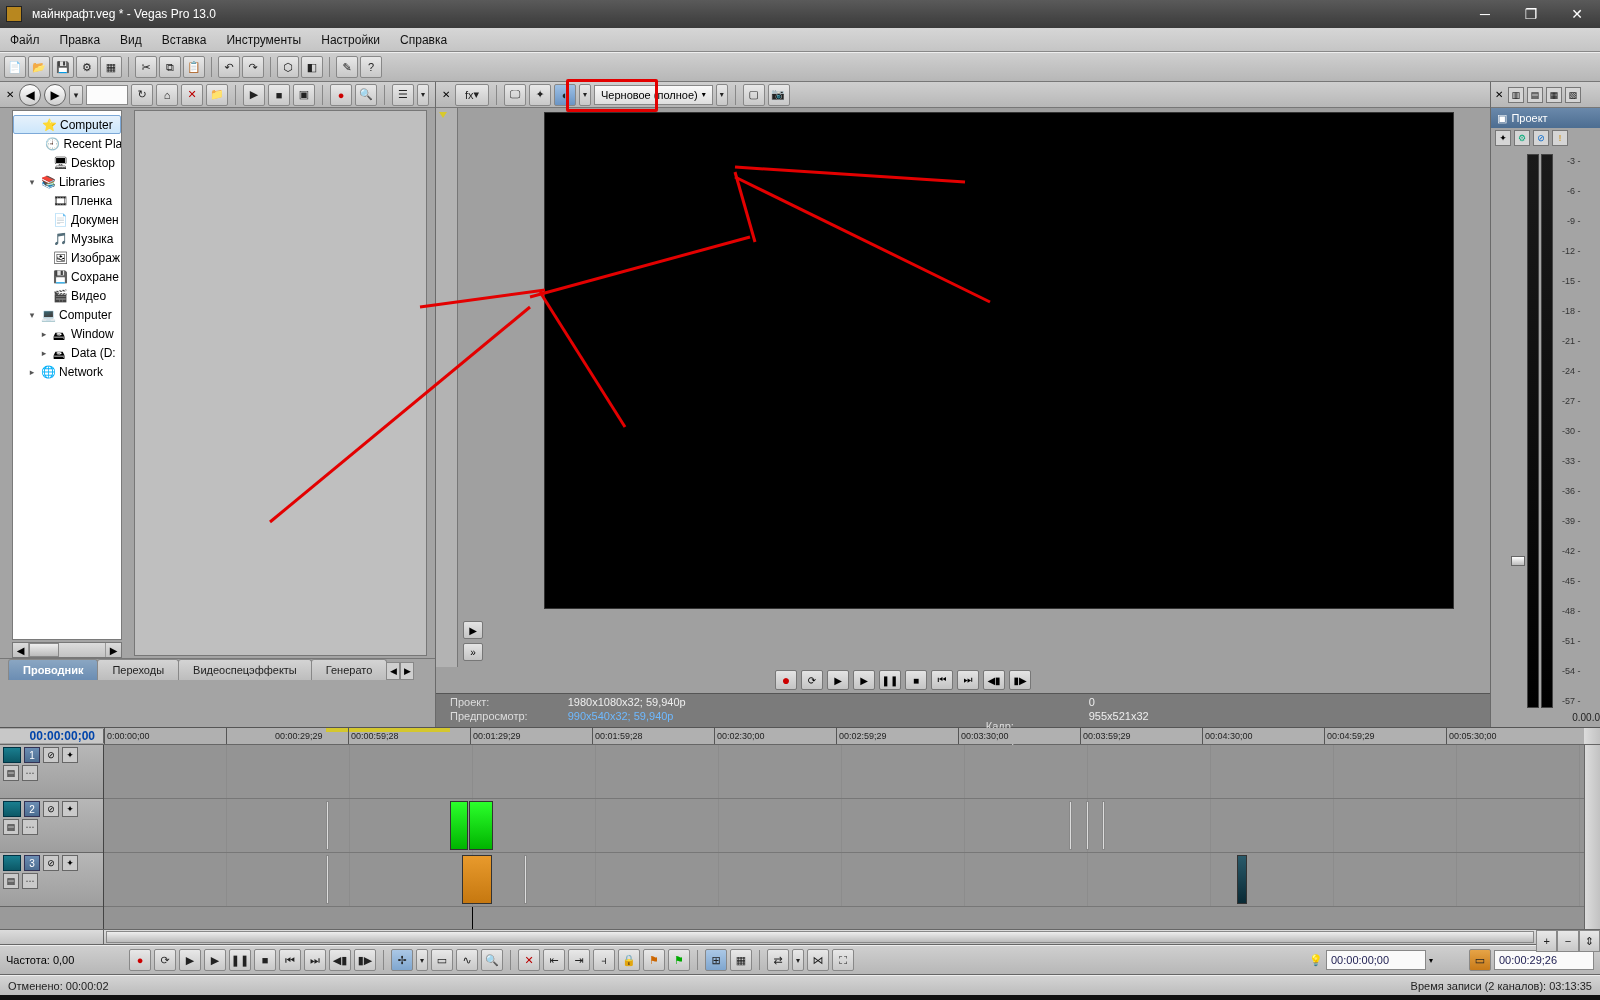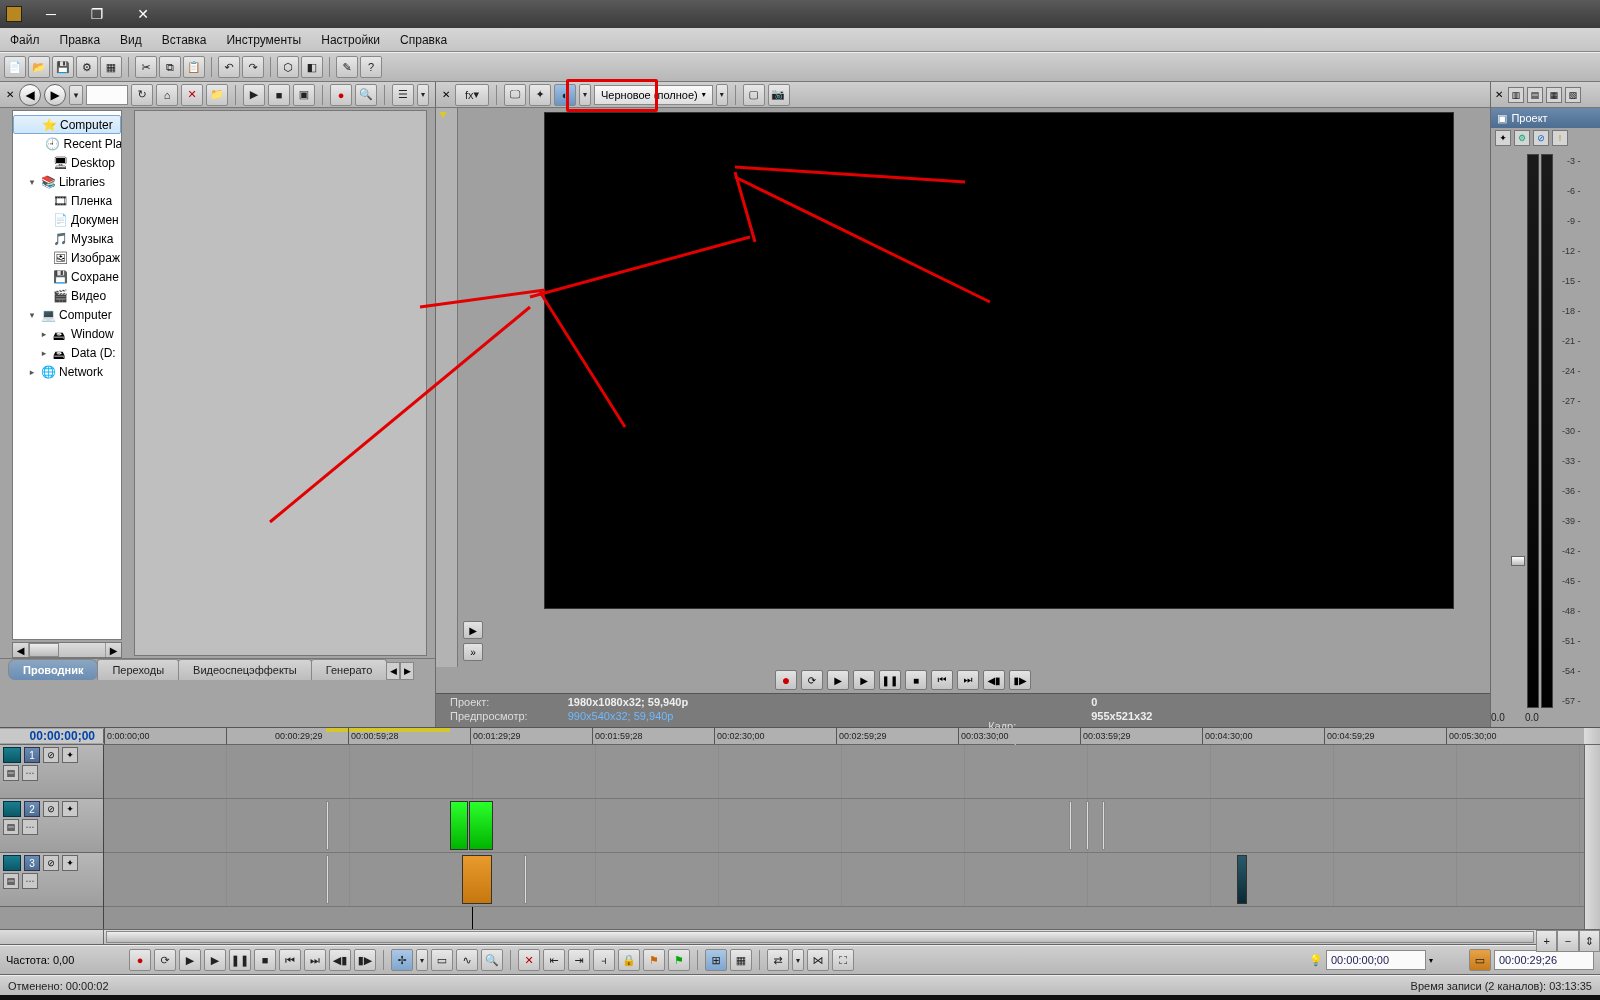--- a/index.html
+++ b/index.html
@@ -24,49 +24,49 @@
 .tree .exp{ width:10px;font-size:9px;color:#555;text-align:center;}
 .tree .sel{ background:linear-gradient(#e6f1fb,#cde7fb); border:1px solid #7da9d8; border-radius:2px;}
 .hscroll { height:16px; background:linear-gradient(#dcdcdc,#c2c2c2); border:1px solid #777; margin:0 8px 0 12px; position:relative;}
 .hscroll .thumb{ position:absolute; left:16px; top:0; bottom:0; width:30px; background:linear-gradient(#eee,#bbb); border:1px solid #888;}
 .hscroll .arr{position:absolute;top:0;bottom:0;width:16px;display:flex;align-items:center;justify-content:center;font-size:10px;}
 .hscroll .al{left:0;border-right:1px solid #999;} .hscroll .ar{right:0;border-left:1px solid #999;}
 .list { flex:1; background:#bfbfbf; border:1px solid #777; margin:2px 8px 2px 4px;}
 .left-mid{ display:flex; height:550px;}
 .tabs { height:22px; display:flex; align-items:flex-end; padding-left:8px; font-size:11px; gap:0; background:#a4a4a4; border-top:1px solid #777;}
 .tab { padding:4px 14px; background:linear-gradient(#d4d4d4,#bdbdbd); border:1px solid #888; border-bottom:none; color:#222; border-radius:3px 3px 0 0; margin-right:-1px;}
-.tab.active{ background:linear-gradient(#8aa6c2,#6b8db3); color:#fff; font-weight:bold;border-radius:7px;}
+.tab.active{ background:linear-gradient(#8aa6c2,#6b8db3); color:#fff; font-weight:bold;}
 .tabbtn{width:14px;height:18px;border:1px solid #888;background:#cfcfcf;font-size:9px;display:flex;align-items:center;justify-content:center;}
 .panel-preview{ flex:1; background:#a0a0a0; display:flex; flex-direction:column; position:relative; border-left:1px solid #6a6a6a;}
 .pv-toolbar{ height:26px; display:flex; align-items:center; gap:3px; padding:2px 6px; background:linear-gradient(#cfcfcf,#b7b7b7); border-bottom:1px solid #777;}
 .pv-qual{ height:20px; padding:0 6px; font-size:11px; border:1px solid #888; background:linear-gradient(#fafafa,#dedede); display:flex;align-items:center; gap:4px;}
 .pv-body{ flex:1; display:flex;}
 .pv-ruler-v{ width:22px; background:#b3b3b3; border-right:1px solid #777; position:relative;}
 .pv-ruler-v::before{content:"";position:absolute;left:3px;top:4px;width:0;height:0;border-left:4px solid transparent;border-right:4px solid transparent;border-top:6px solid #d8c92c;}
 .pv-stage-wrap{ flex:1; display:flex;align-items:flex-start;justify-content:center; padding:4px 30px 4px 50px;}
 .pv-stage{ width:910px; height:497px; background:#000; border:1px solid #333;}
 .pv-transport{ height:26px; display:flex; justify-content:center; align-items:center; gap:4px; background:#a0a0a0; padding-right:120px;}
 .pv-transport .t{ width:22px;height:20px;border:1px solid #777;background:linear-gradient(#e4e4e4,#c4c4c4);border-radius:2px;display:flex;align-items:center;justify-content:center;font-size:10px;}
 .pv-transport .rec{ color:#c00; font-size:14px;}
 .pv-info{ height:34px; display:flex; font-size:11px; color:#ddd; background:#7b7b7b; border-top:1px solid #555; padding:2px 14px; gap:40px;}
 .pv-info .col{display:flex;flex-direction:column; gap:2px;}
 .pv-info .lbl{color:#ddd;}
 .pv-info .val{color:#6eb9ff;}
-.pv-info .val2{color:#eee;font-weight:bold;}
+.pv-info .val2{color:#eee;}
 .panel-master{ width:110px; background:#a4a4a4; border-left:1px solid #6a6a6a; display:flex;flex-direction:column; font-size:10px;}
 .panel-master .hdr{ height:20px; background:linear-gradient(#6a89ab,#4c6d91); color:#fff; display:flex;align-items:center; padding:0 6px; gap:4px; font-size:11px;}
 .panel-master .row-ic{ height:20px; display:flex;align-items:center;gap:3px;padding:1px 4px;}
 .panel-master .mbtn{width:16px;height:16px;border:1px solid #777;background:#d5d5d5;font-size:9px;display:flex;align-items:center;justify-content:center;}
 .meters{ flex:1; display:flex; justify-content:center; gap:2px; padding:6px 4px 2px; position:relative;}
 .meter{ width:12px; background:linear-gradient(#1a1a1a,#000); border:1px solid #444; position:relative;}
 .meter .fill{position:absolute;left:0;right:0;bottom:0;height:0;background:linear-gradient(#6f6,#cc0);}
 .scale{ width:26px; display:flex;flex-direction:column; justify-content:space-between; padding:2px 0; color:#333; font-size:9px; text-align:right;}
 .sliderbox{width:14px; display:flex;align-items:center;justify-content:center;}
 .slider-handle{width:20px;height:10px;background:linear-gradient(#fff,#bbb);border:1px solid #666;transform:translateY(130px);}
-.master-foot{display:flex;justify-content:flex-start;gap:20px;padding:2px 0 4px;font-size:10px;color:#222;}
+.master-foot{display:flex;justify-content:flex-end;padding:2px 0 4px;font-size:10px;color:#222;}
 .master-top{height:26px;display:flex;align-items:center;gap:3px;padding:2px 4px;background:linear-gradient(#cfcfcf,#b7b7b7);border-bottom:1px solid #777;}
 .master-close{width:10px;font-size:10px;}
 
 .timeline{ height:248px; background:#9a9a9a; display:flex; flex-direction:column; border-top:1px solid #555;}
 .tl-top{ height:17px; display:flex; align-items:center; background:#a4a4a4; border-bottom:1px solid #666;}
 .tl-tc{ width:104px; text-align:right; padding-right:8px; font-size:12px; color:#0044aa; font-weight:bold; background:#c8c8c8; border-right:1px solid #666;}
 .tl-ruler{ flex:1; position:relative; font-size:9px; color:#222; height:16px; background:#b0b0b0; overflow:hidden;}
 .tl-ruler .mark{position:absolute;top:0;bottom:0;border-left:1px solid #555; padding-left:2px; line-height:16px;}
 .tl-ruler .region{position:absolute;top:0;height:4px;background:#d4c72e;}
 .tl-tracks{ flex:1; display:flex; overflow:hidden;}
@@ -100,20 +100,21 @@
 .redbox{position:absolute; border:3px solid #e30000; border-radius:2px; pointer-events:none;}
 svg.annot{position:absolute; left:0; top:0; pointer-events:none;}
 .pv-left-play{ width:30px; display:flex;flex-direction:column;justify-content:flex-end;align-items:center;gap:4px;padding-bottom:6px;}
 .pv-left-play .t{width:20px;height:18px;border:1px solid #777;background:linear-gradient(#e4e4e4,#c4c4c4);border-radius:2px;display:flex;align-items:center;justify-content:center;font-size:10px;}
 </style>
 </head>
 <body>
 
 <div class="titlebar">
   <div class="app-icon"></div>
+  <div class="title">майнкрафт.veg * - Vegas Pro 13.0</div>
   <div class="win-btn">─</div>
   <div class="win-btn">❐</div>
   <div class="win-btn win-close">✕</div>
 </div>
 
 <div class="menubar">
   <div class="mi">Файл</div>
   <div class="mi">Правка</div>
   <div class="mi">Вид</div>
   <div class="mi">Вставка</div>

